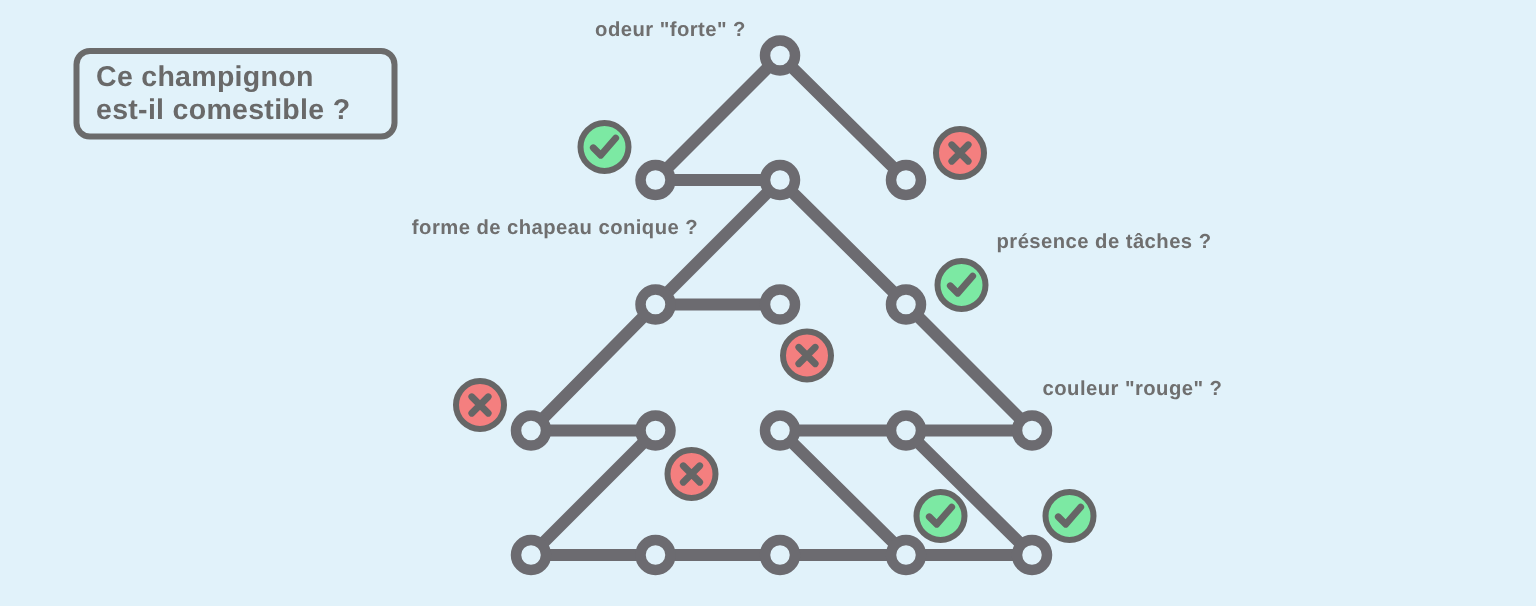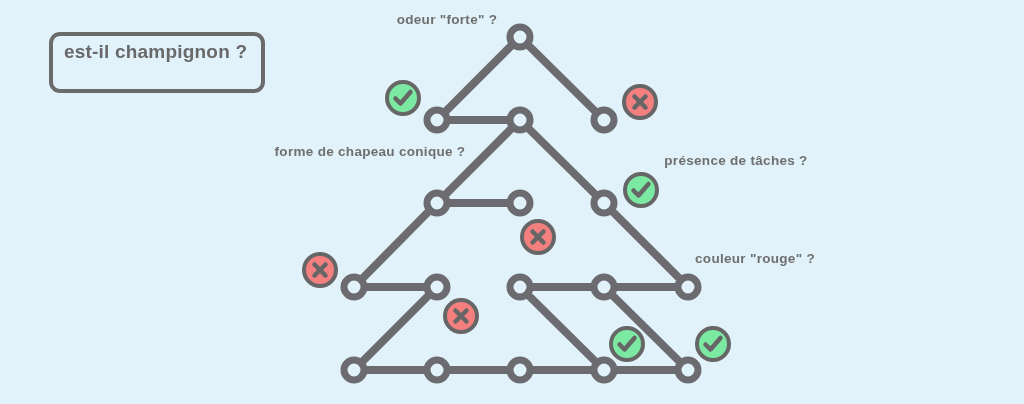--- a/index.html
+++ b/index.html
@@ -48,21 +48,22 @@
     font-weight: bold;
     letter-spacing: 0.3px;
   }
 </style>
 </head>
 <body>
 
 <div class="canvas">
 
   <div class="title-box">
-    <div>est-il champignon ?</div>
+    <div>Ce champignon</div>
+    <div>est-il comestible ?</div>
   </div>
 
   <svg class="tree" id="tree-svg" width="1024" height="404" viewBox="0 0 1024 404">
       <line x1="520" y1="37" x2="437" y2="120" stroke="#6c6b70" stroke-width="8" stroke-linecap="round"></line>
       <line x1="520" y1="37" x2="604" y2="120" stroke="#6c6b70" stroke-width="8" stroke-linecap="round"></line>
       <line x1="437" y1="120" x2="520" y2="120" stroke="#6c6b70" stroke-width="8" stroke-linecap="round"></line>
       <line x1="520" y1="120" x2="437" y2="203" stroke="#6c6b70" stroke-width="8" stroke-linecap="round"></line>
       <line x1="520" y1="120" x2="604" y2="203" stroke="#6c6b70" stroke-width="8" stroke-linecap="round"></line>
       <line x1="437" y1="203" x2="520" y2="203" stroke="#6c6b70" stroke-width="8" stroke-linecap="round"></line>
       <line x1="437" y1="203" x2="354" y2="287" stroke="#6c6b70" stroke-width="8" stroke-linecap="round"></line>

